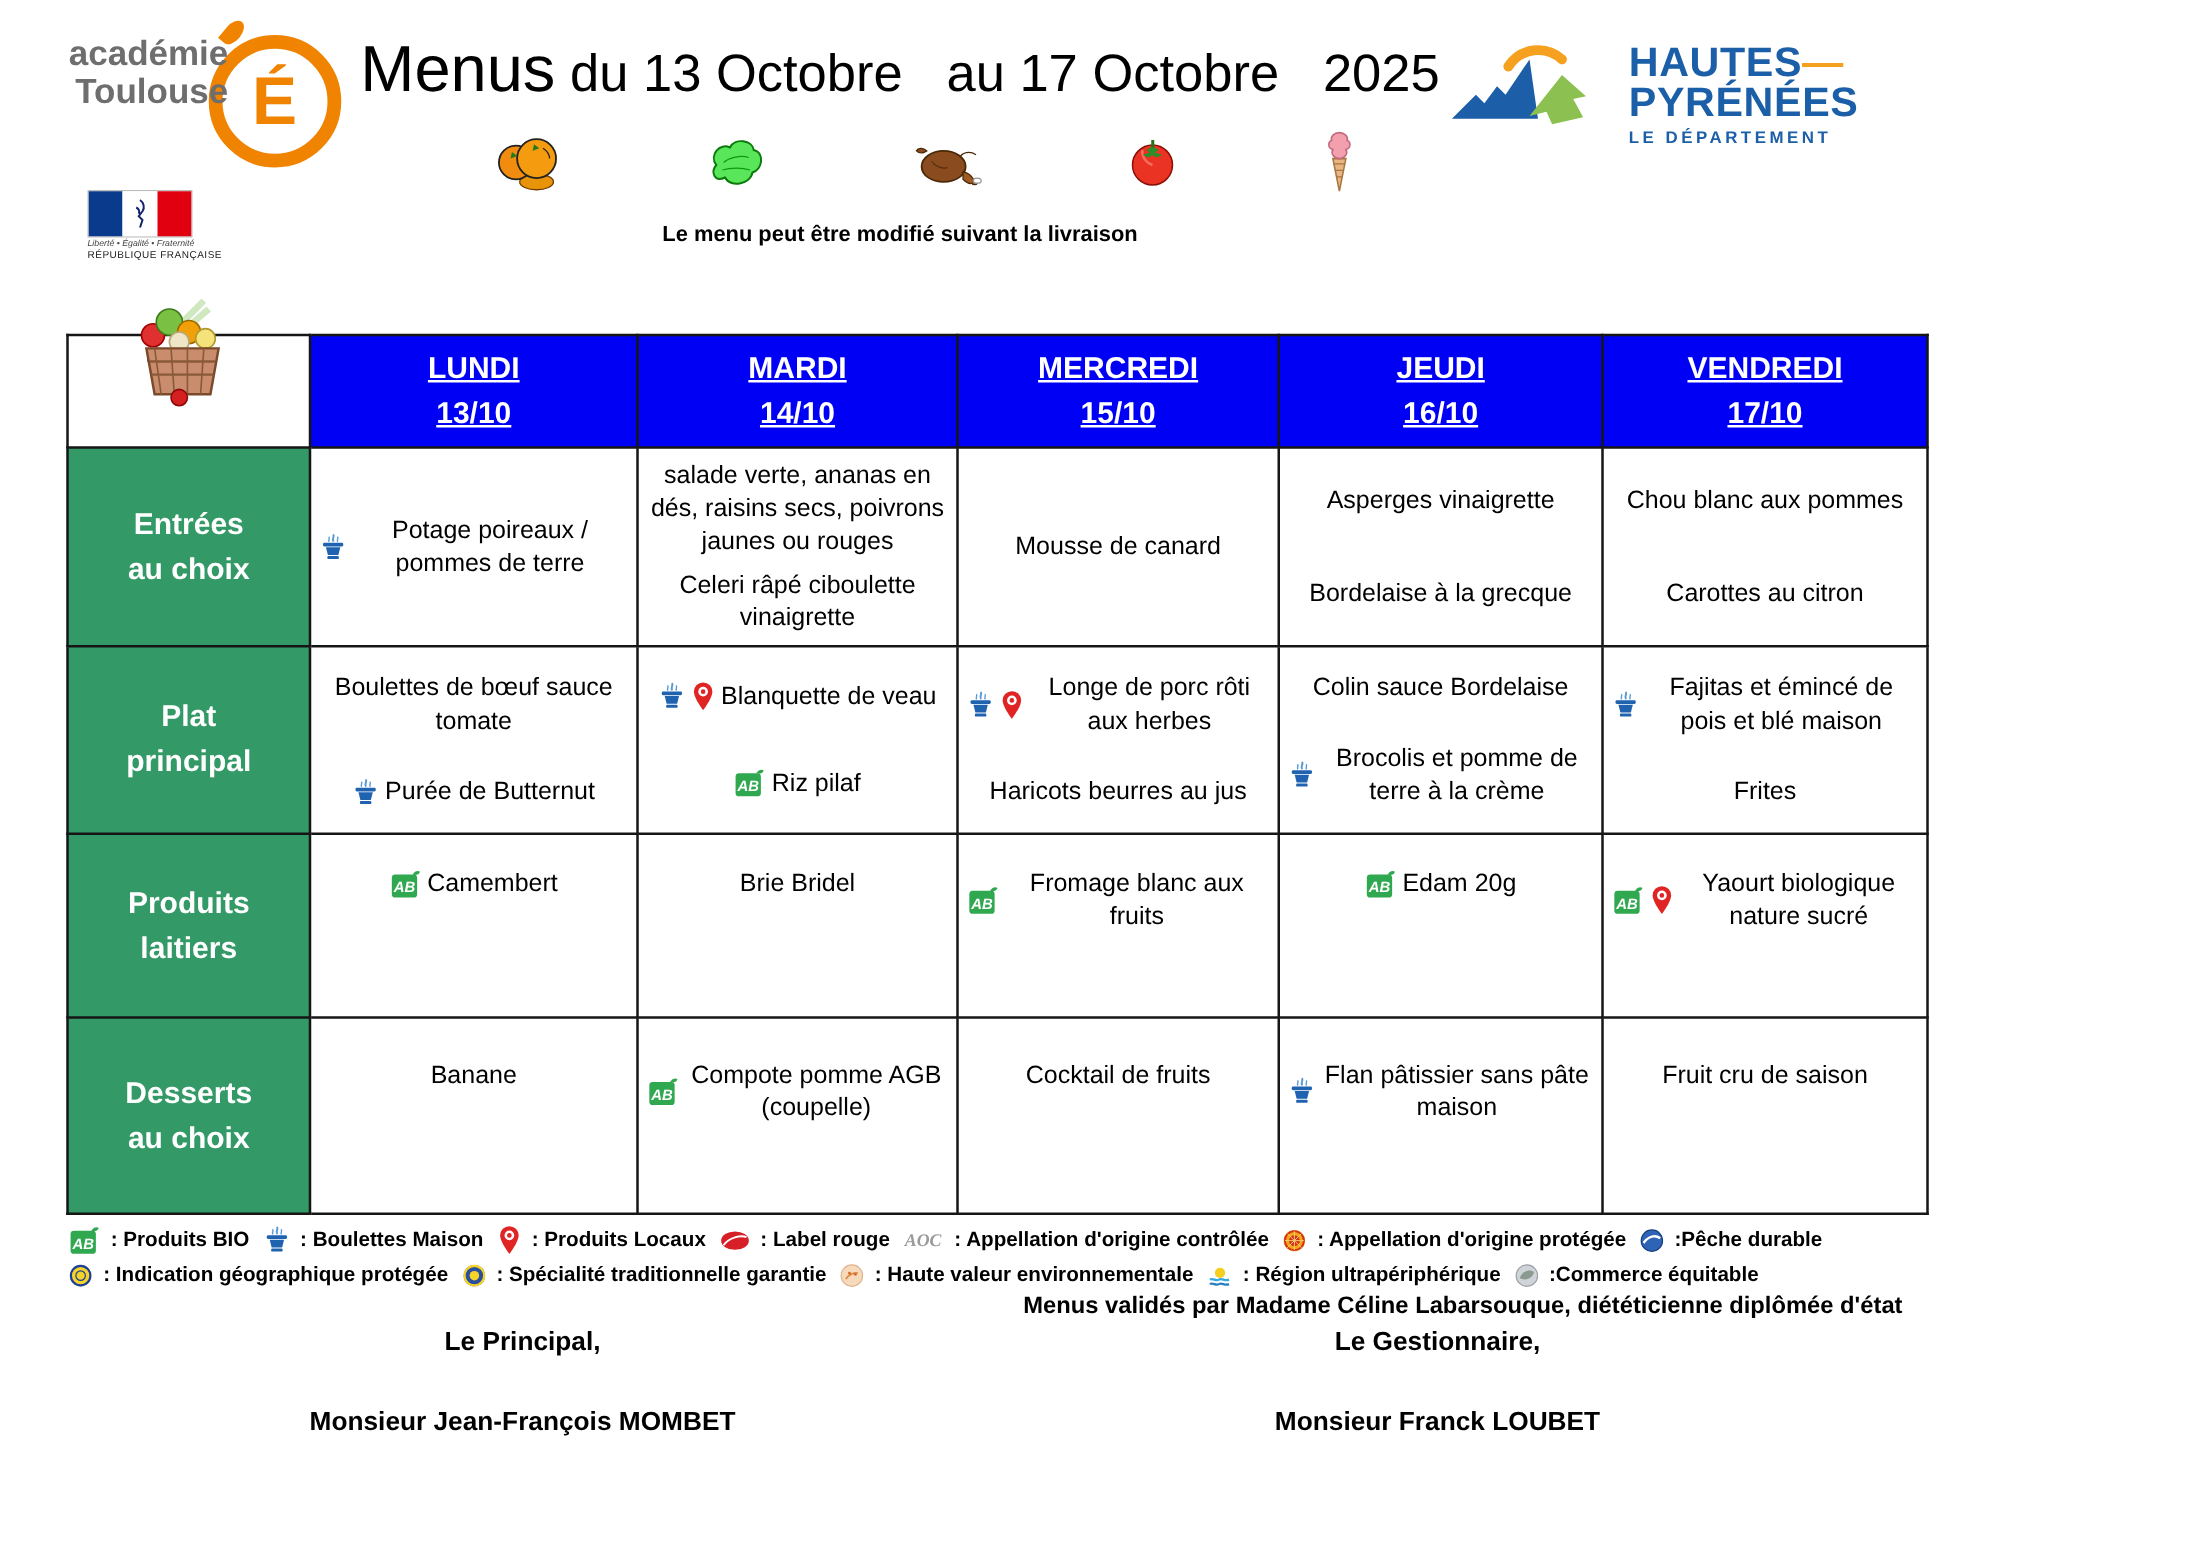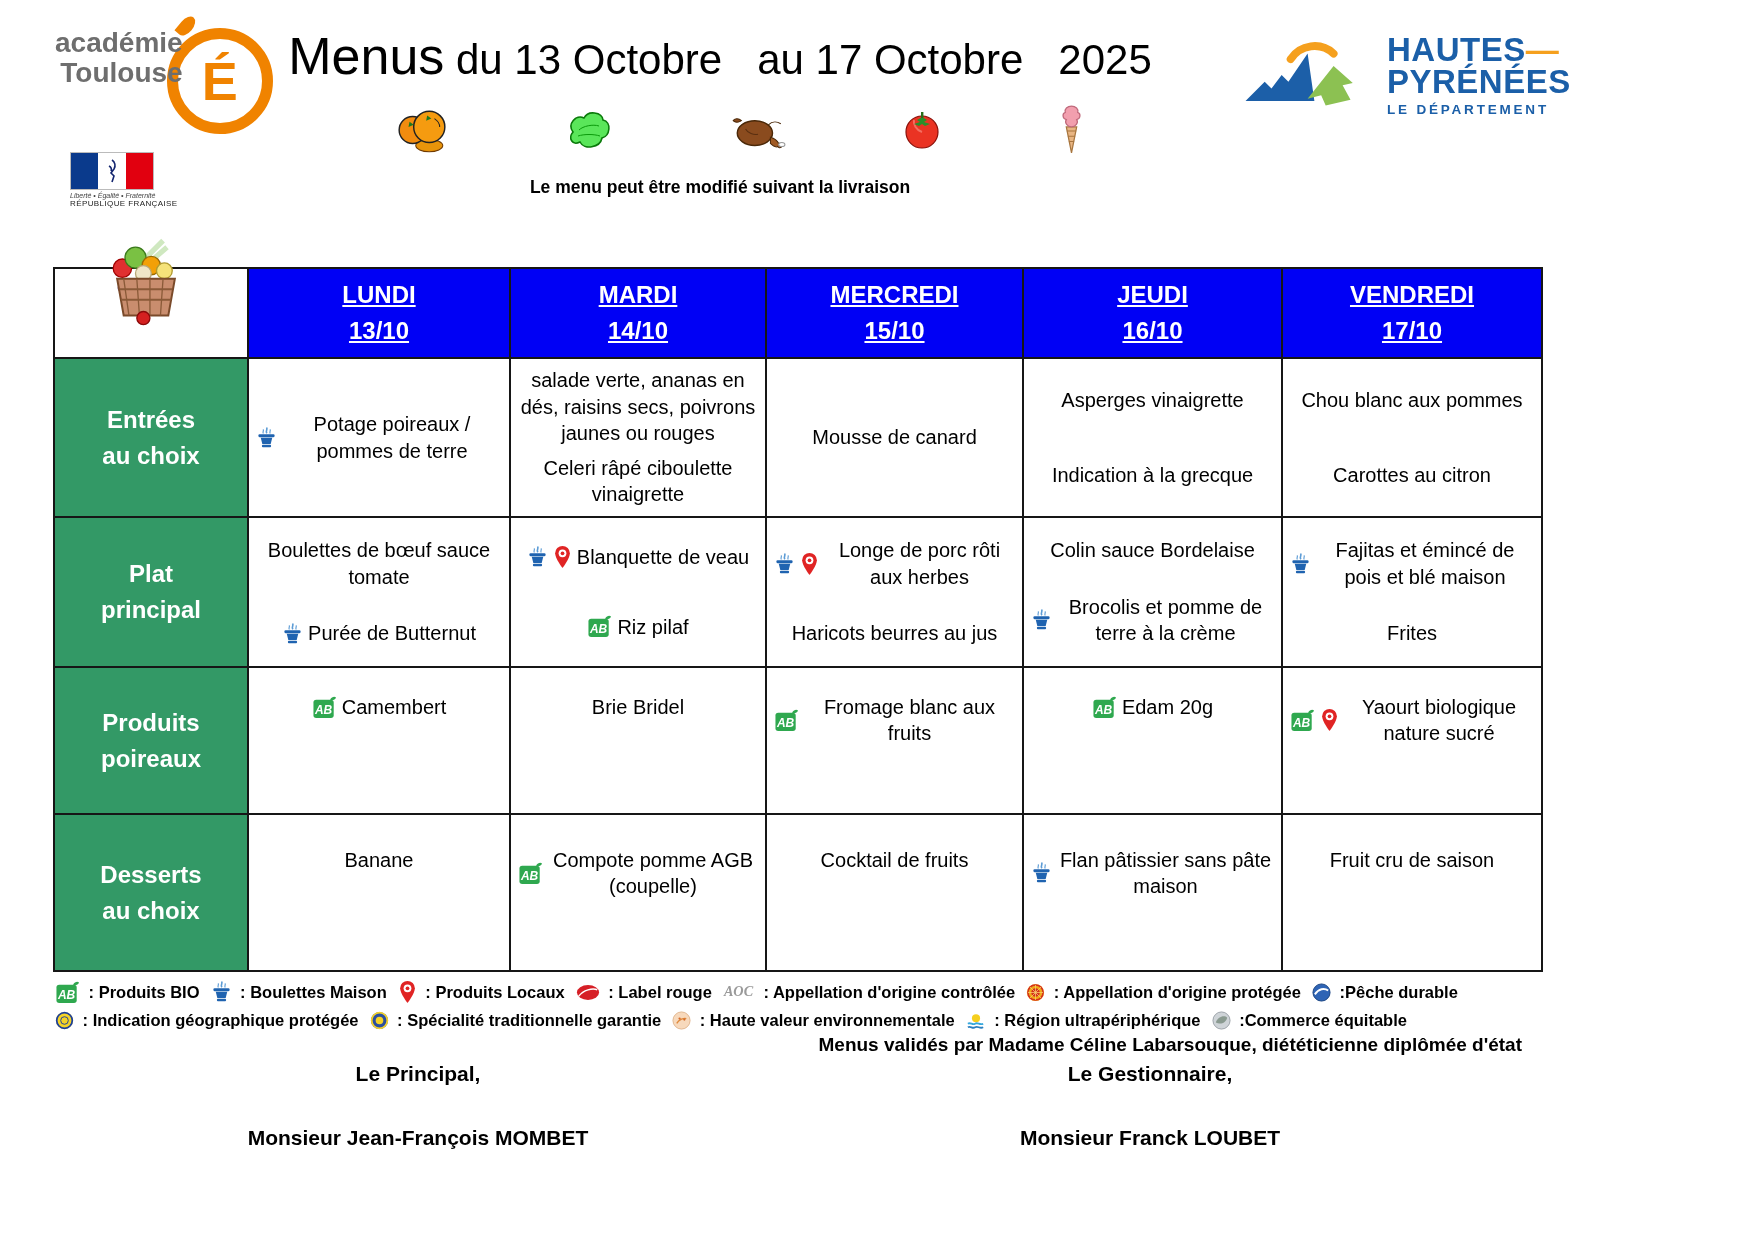--- a/index.html
+++ b/index.html
@@ -20,21 +20,21 @@
   .flag-motto{font-size:7px;font-style:italic;color:#444;margin-top:2px;white-space:nowrap;}
   .flag-name{font-size:8px;color:#222;letter-spacing:.4px;white-space:nowrap;}
 
   .title{position:absolute;left:270px;top:26px;width:900px;text-align:center;font-weight:normal;white-space:pre;}
   .title .lead{font-size:52px;}
   .title .rest{font-size:42px;}
   .decor{position:absolute;left:395px;top:100px;width:690px;height:60px;display:flex;justify-content:space-between;align-items:center;}
   .decor-ic{display:inline-flex;}
   .notice{position:absolute;left:270px;top:177px;width:900px;text-align:center;font-weight:bold;font-size:17.5px;}
 
-  .hp{position:absolute;left:1243px;top:34px;display:flex;align-items:center;gap:8px;}
+  .hp{position:absolute;left:1159px;top:34px;display:flex;align-items:flex-start;gap:8px;}
   .hp-text{color:#1b5fa8;font-weight:bold;line-height:.98;}
   .hp-l1,.hp-l2{font-size:33px;letter-spacing:.5px;}
   .hp-dash{color:#f5a01e;}
   .hp-l3{font-size:13.5px;letter-spacing:2.8px;margin-top:4px;font-weight:bold;}
 
   
   .basket{position:absolute;left:104px;top:234px;z-index:3;}
   table.menu{position:absolute;left:53px;top:267px;border-collapse:collapse;table-layout:fixed;}
   table.menu th,table.menu td{border:2.5px solid #161616;padding:0;}
   th.blank{border:none;background:#fff;}
@@ -252,21 +252,21 @@
                 <span class="itxt">Mousse de canard</span>
               </div>
             </div>
           </td>
           <td class="cell">
             <div class="cellwrap">
               <div class="item">
                 <span class="itxt">Asperges vinaigrette</span>
               </div>
               <div class="item">
-                <span class="itxt">Indication à la grecque</span>
+                <span class="itxt">Bordelaise à la grecque</span>
               </div>
             </div>
           </td>
           <td class="cell">
             <div class="cellwrap">
               <div class="item">
                 <span class="itxt">Chou blanc aux pommes</span>
               </div>
               <div class="item">
                 <span class="itxt">Carottes au citron</span>
@@ -397,21 +397,21 @@
               </div>
               <div class="item">
                 <span class="itxt">Frites</span>
               </div>
             </div>
           </td>
         </tr>
         <tr class="r2">
           <td class="rowlabel">
             <div>Produits</div>
-            <div>poireaux</div>
+            <div>laitiers</div>
           </td>
           <td class="cell">
             <div class="cellwrap">
               <div class="item">
                 <span class="ic">
                   <svg viewBox="0 0 26 25" width="25" height="23">
                     <path d="M19 4c2-3.5 5-3.5 6.5-2.5C24.5 4 22 5 19 4z" fill="#2fa84f"></path>
                     <rect x="1" y="4" width="22" height="20" rx="3" fill="#2fa84f"></rect>
                     <text x="12" y="19.5" text-anchor="middle" font-size="13" font-style="italic" font-weight="bold" fill="#fff" font-family="Liberation Sans,sans-serif">AB</text>
                   </svg>

